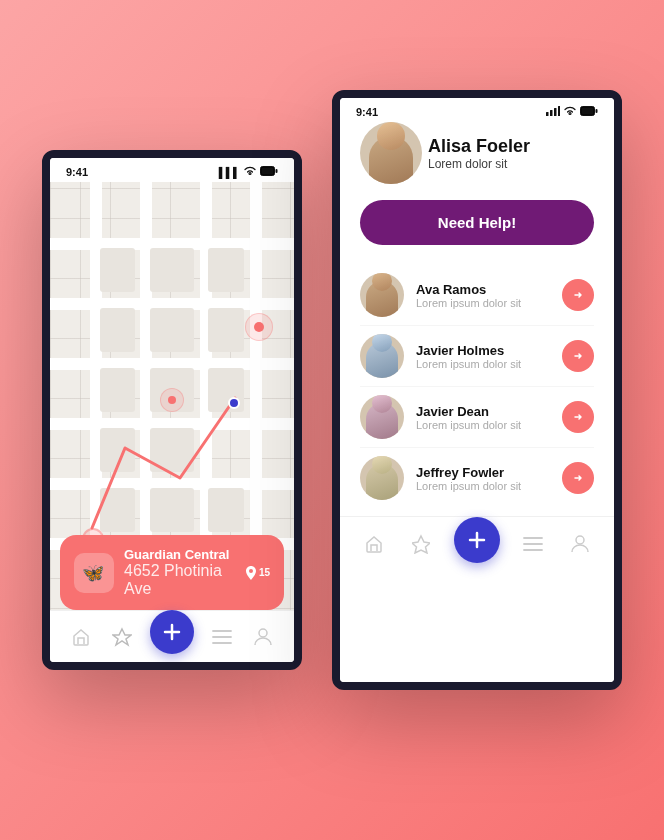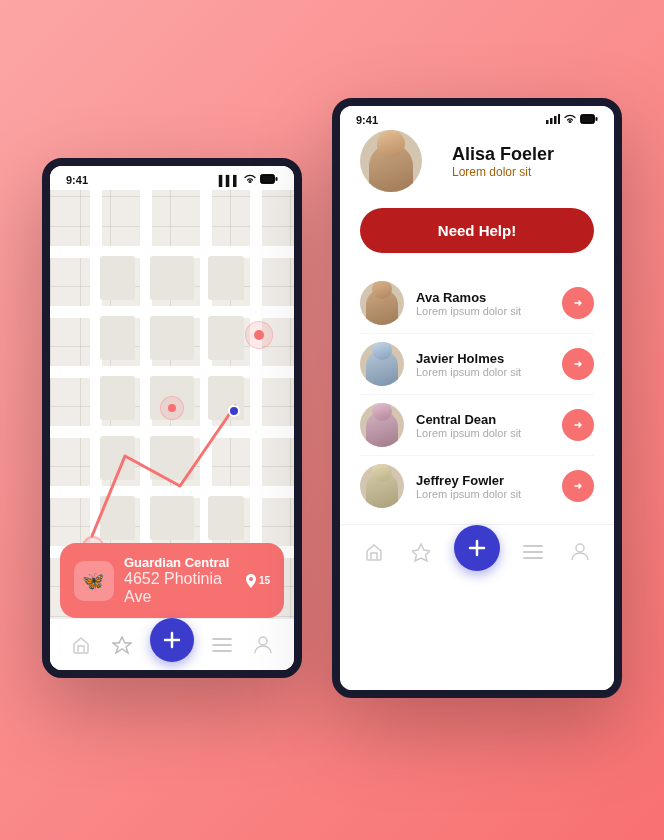--- a/index.html
+++ b/index.html
@@ -19,24 +19,23 @@
     .phones-container {
       position: relative;
       width: 580px;
       height: 780px;
     }
 
     
     .phone {
       position: absolute;
       background: #fff;
-      border-radius: 20px;
+      border-radius: 12px;
       box-shadow: 0 30px 80px rgba(0,0,0,0.25);
       overflow: hidden;
-      margin-top: 8px;
     }
 
     
     .phone-left {
       width: 260px;
       height: 520px;
       top: 120px;
       left: 0px;
       z-index: 1;
       border: 8px solid #1a1a2e;
@@ -270,21 +269,21 @@
       padding: 8px 0 14px;
       font-size: 13px;
       font-weight: 800;
       letter-spacing: 1.5px;
       color: #111;
     }
 
     .dash-profile {
       display: flex;
       align-items: center;
-      gap: 30px;
+      gap: 6px;
       padding: 0 20px 16px;
     }
 
     .profile-avatar {
       width: 62px;
       height: 62px;
       border-radius: 50%;
       background: #d4c5b0;
       overflow: hidden;
       flex-shrink: 0;
@@ -294,26 +293,26 @@
     }
 
     .profile-info {}
     .profile-name {
       font-size: 18px;
       font-weight: 800;
       color: #111;
     }
     .profile-sub {
       font-size: 12px;
-      color: #a16207;
+      color: #404040;
     }
 
     .need-help-btn {
       margin: 0 20px 20px;
-      background: #b91c1c;
+      background: #701a75;
       color: #fff;
       border: none;
       border-radius: 30px;
       padding: 14px 0;
       width: calc(100% - 40px);
       font-size: 15px;
       font-weight: 700;
       cursor: pointer;
       display: block;
       text-align: center;
@@ -630,21 +629,21 @@
                   <path d="M3 6h6M7 4l2 2-2 2" stroke="white" stroke-width="1.5" stroke-linecap="round" stroke-linejoin="round"></path>
                 </svg>
             </div>
           </div>
 
           <div class="user-item">
             <div class="user-avatar">
               <div class="mini-figure av3"></div>
             </div>
             <div class="user-info">
-              <div class="user-name">Central Dean</div>
+              <div class="user-name">Javier Dean</div>
               <div class="user-sub">Lorem ipsum dolor sit</div>
             </div>
             <div class="user-arrow">
               <svg width="12" height="12" viewBox="0 0 12 12" fill="none">
                   <path d="M3 6h6M7 4l2 2-2 2" stroke="white" stroke-width="1.5" stroke-linecap="round" stroke-linejoin="round"></path>
                 </svg>
             </div>
           </div>
 
           <div class="user-item" style="border-bottom:none;">

